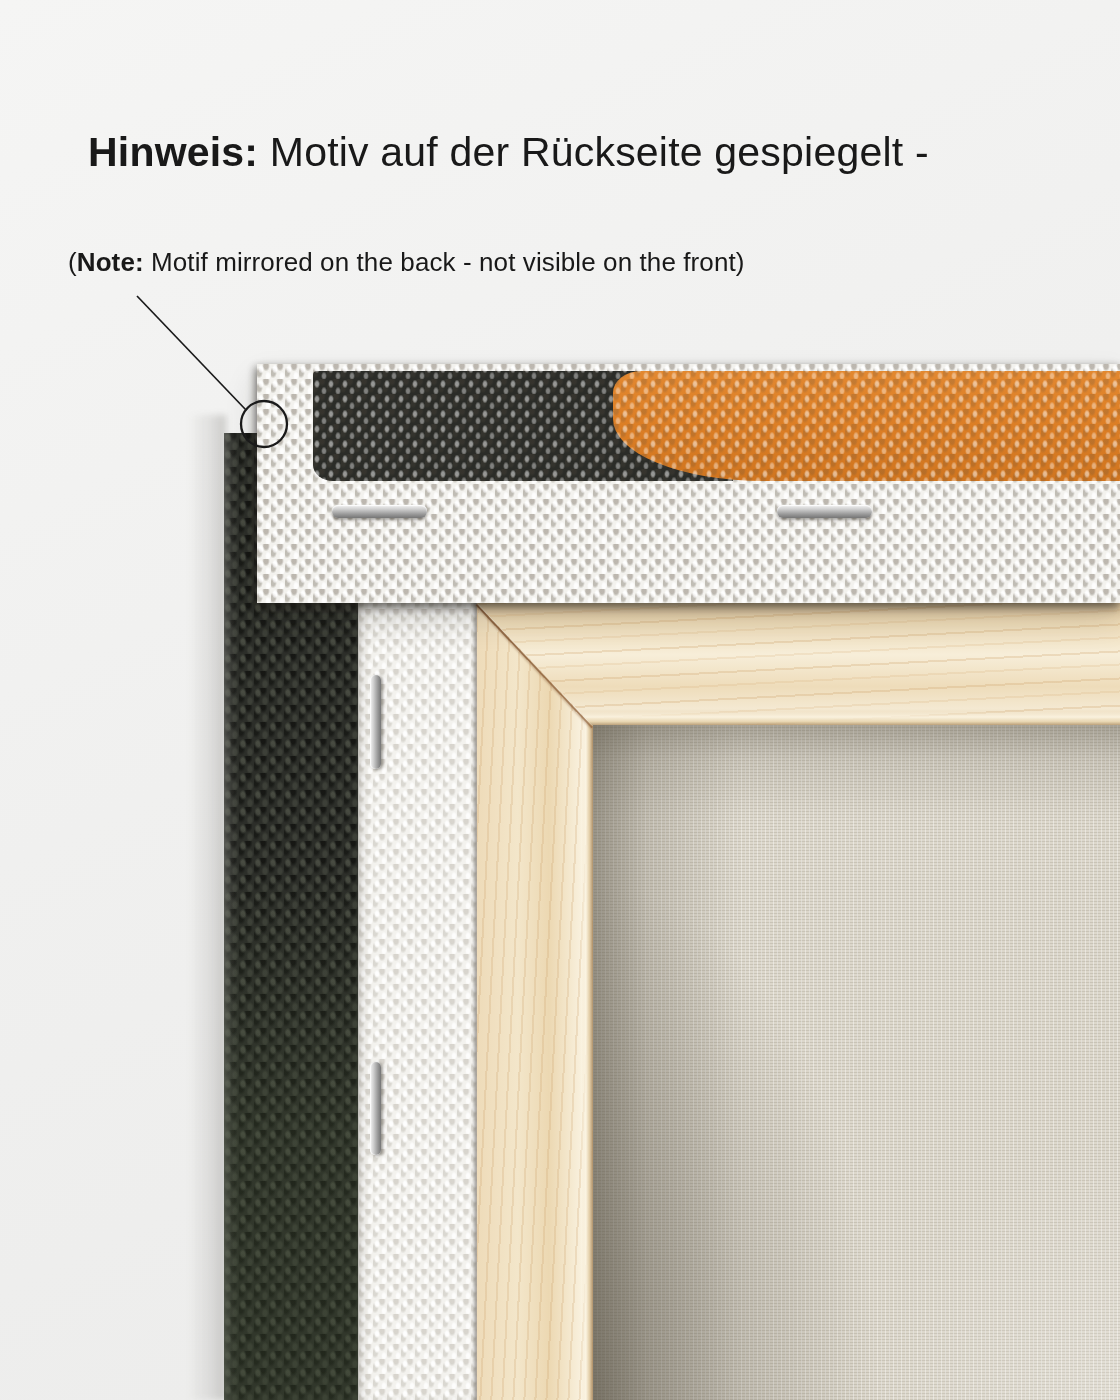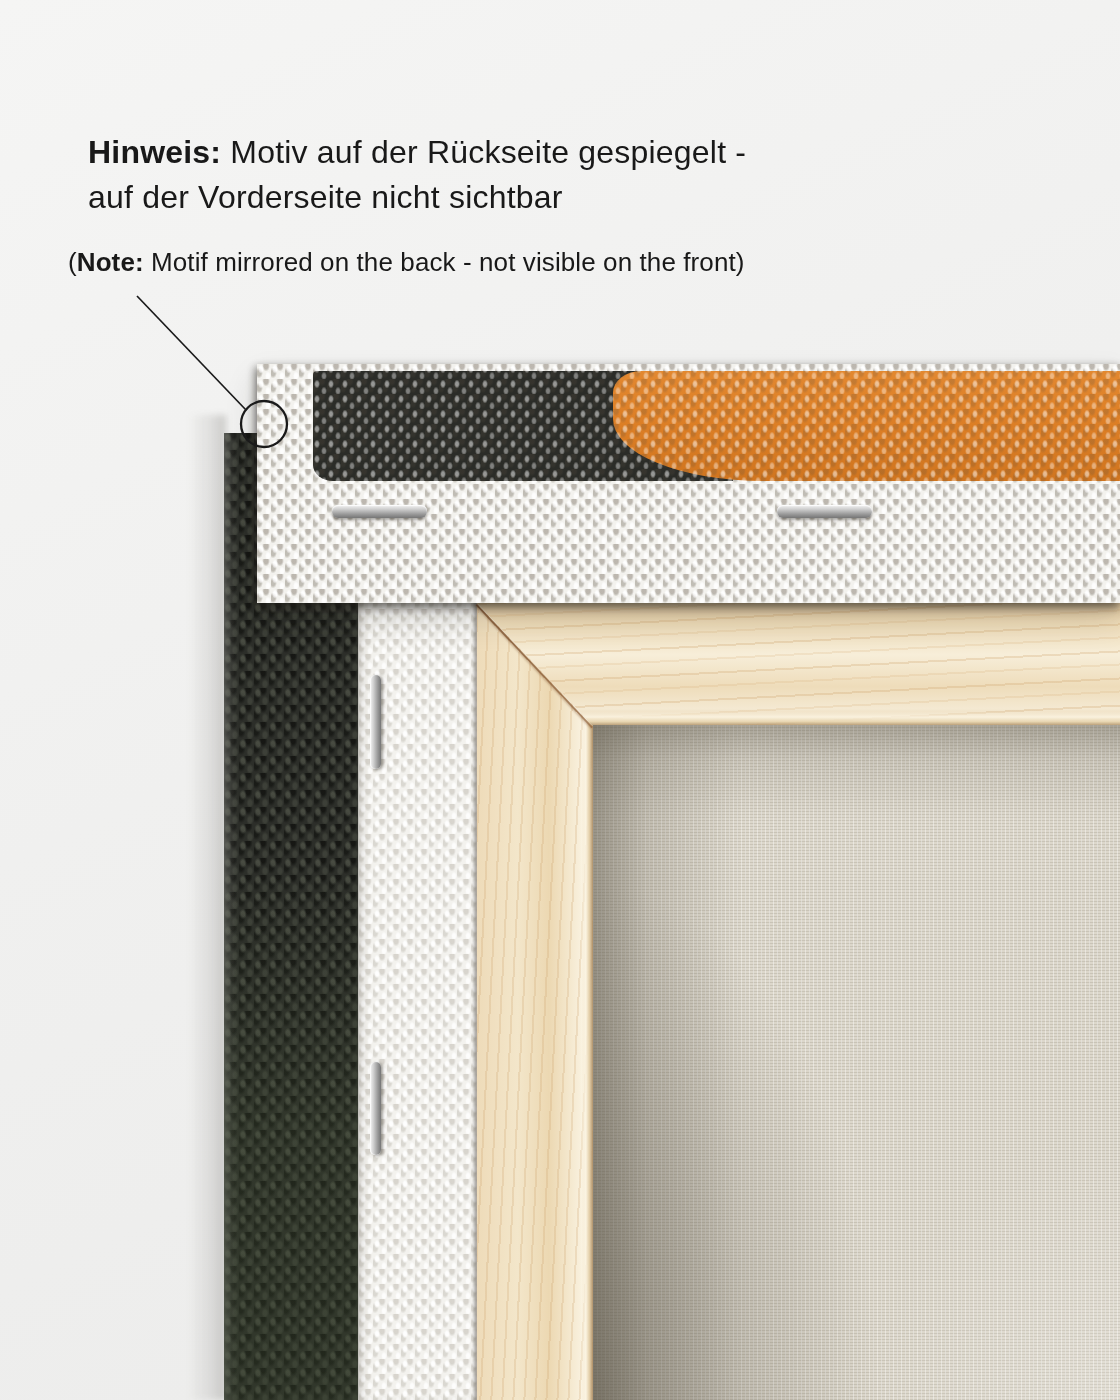--- a/index.html
+++ b/index.html
@@ -142,21 +142,21 @@
   }
   .staple-v{
     width:11px;height:94px;border-radius:5px;
     background:linear-gradient(90deg,#f4f4f4 0%,#d2d2d2 30%,#9d9d9d 68%,#757575 100%);
     box-shadow:2px 1px 3px rgba(40,35,28,.4), inset 1px 0 1px rgba(255,255,255,.85);
   }
 
   
   .note-de{
     left:88px;top:130px;width:900px;
-    font-size:32px;line-height:45px;letter-spacing:.2px;color:#191919;
+    font-size:41px;line-height:45px;letter-spacing:.2px;color:#191919;
   }
   .note-en{
     left:68px;top:246px;width:940px;
     font-size:26px;line-height:32px;letter-spacing:.1px;color:#191919;
   }
   .b{font-weight:700;}
 
   
   svg.callout{left:0;top:0;pointer-events:none;}
 </style>
@@ -190,15 +190,15 @@
     <div class="staple-h" style="position:absolute;left:75px;top:141px;"></div>
     <div class="staple-h" style="position:absolute;left:520px;top:141px;"></div>
   </div>
 </div>
 
 <svg class="abs callout" width="1120" height="1400" viewBox="0 0 1120 1400">
   <line x1="137" y1="296" x2="246" y2="410" stroke="#1a1a1a" stroke-width="1.7"></line>
   <circle cx="264" cy="424" r="23" fill="none" stroke="#1a1a1a" stroke-width="2.3"></circle>
 </svg>
 
-<div class="abs note-de"><span class="b">Hinweis:</span><span> Motiv auf der Rückseite gespiegelt -</span><br><span>auf der Vorderseite nicht sichtbar</span></div>
+<div class="abs note-de"><span class="b">Hinweis:</span><span> Motiv auf der Rückseite gespiegelt -</span><br></div>
 
 <div class="abs note-en"><span>(</span><span class="b">Note:</span><span> Motif mirrored on the back - not visible on the front)</span></div>
 
 </body></html>

